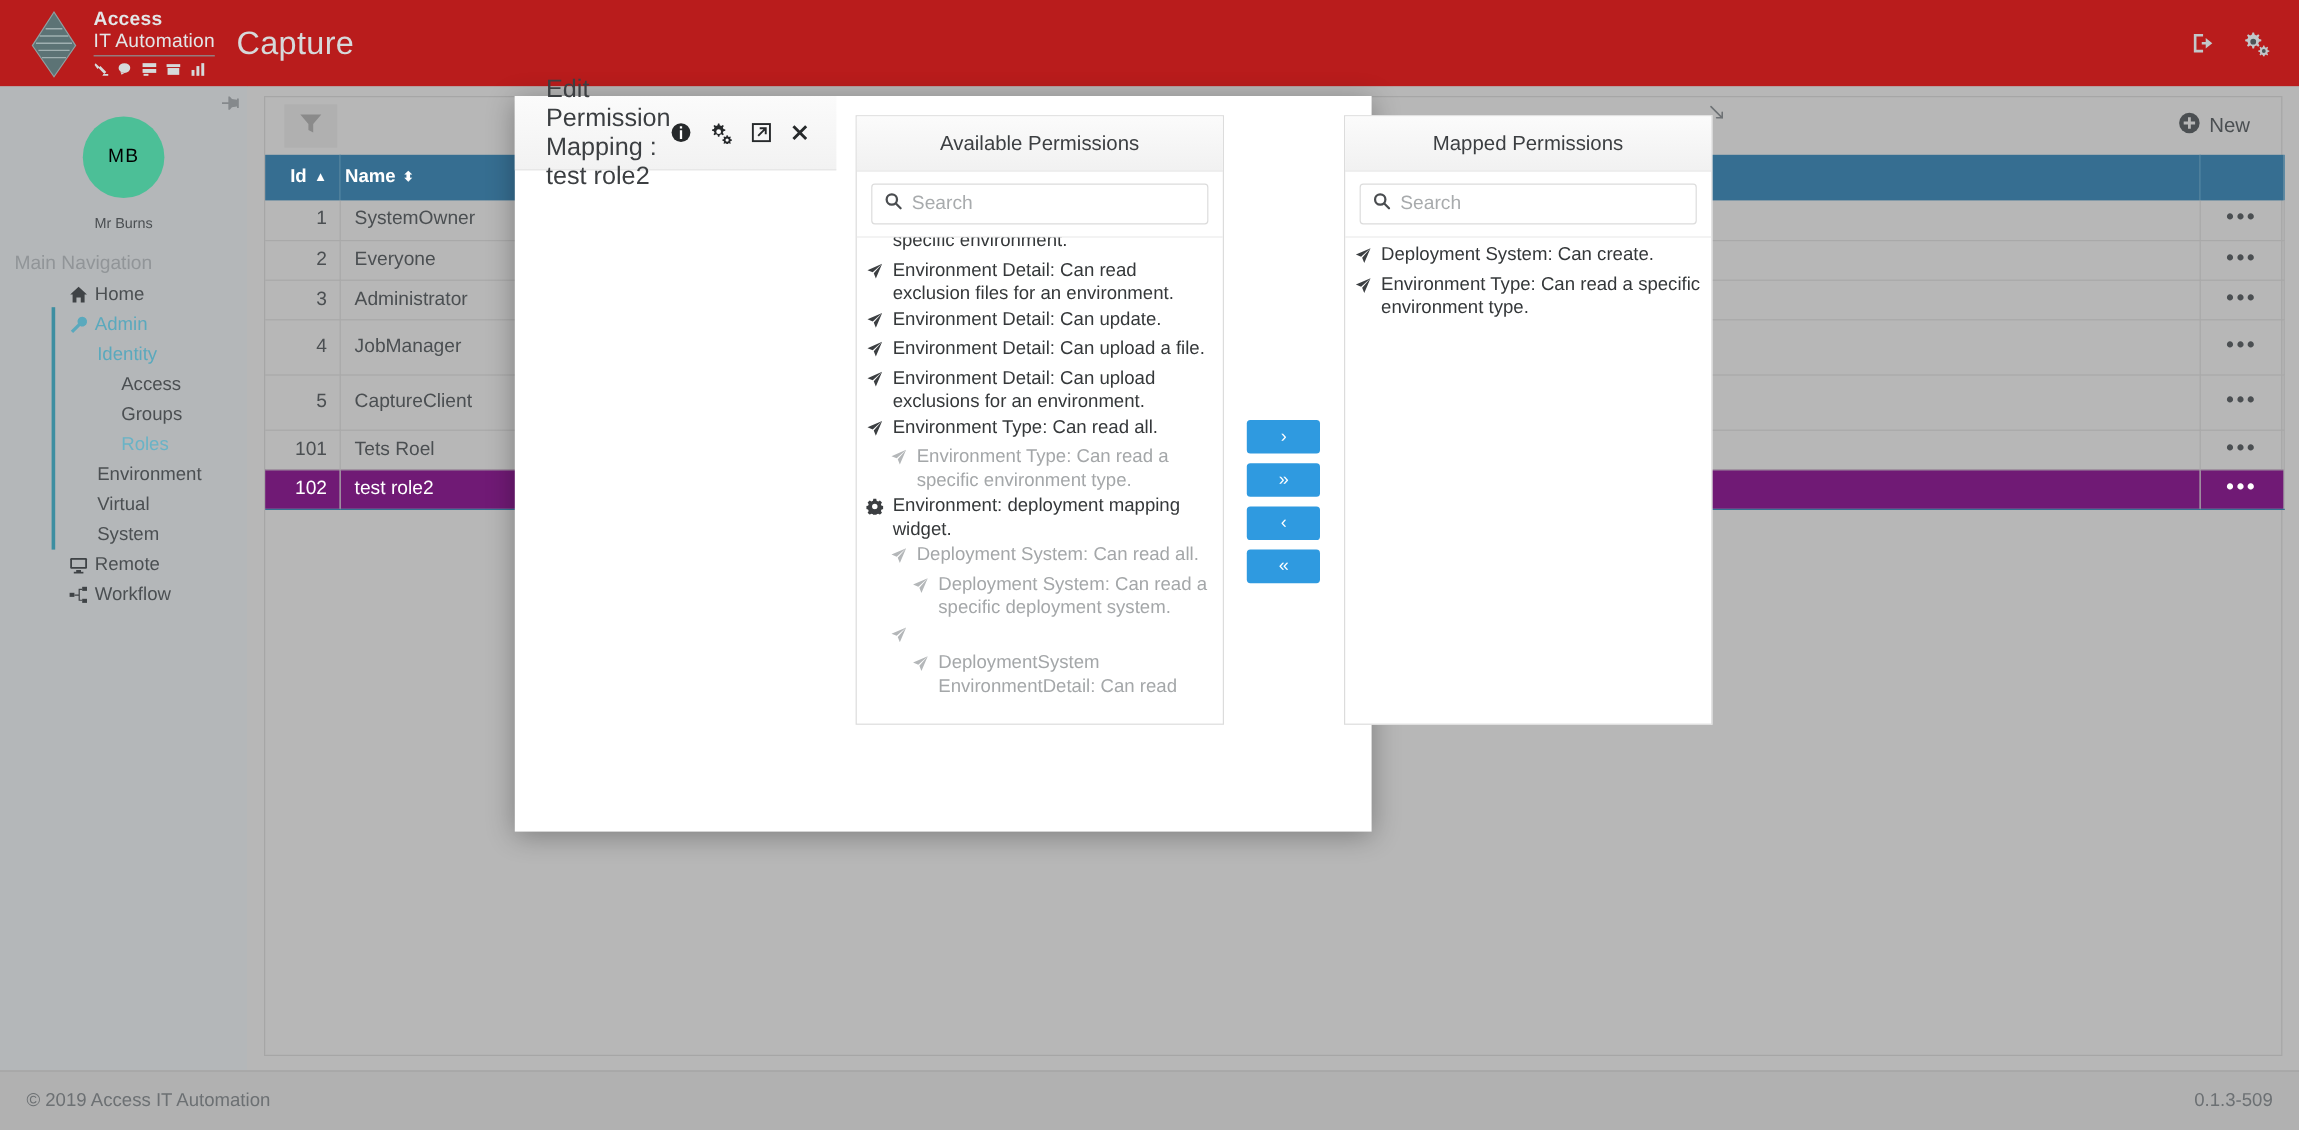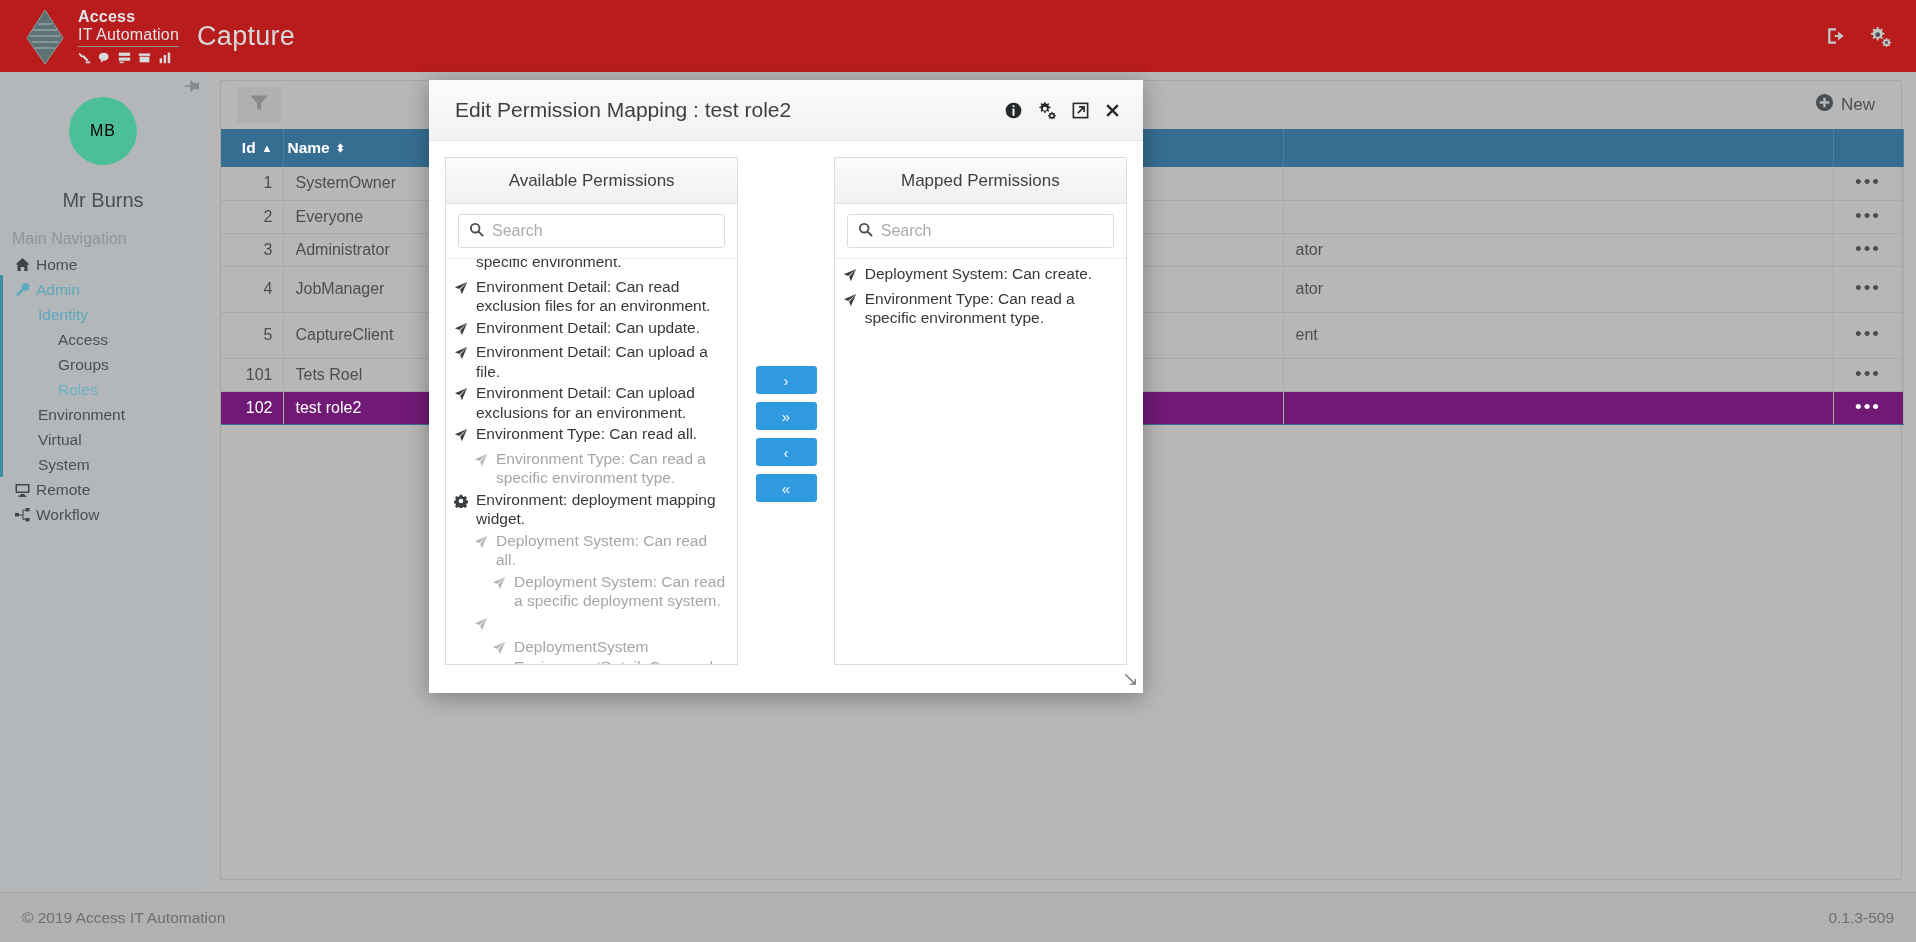--- a/index.html
+++ b/index.html
@@ -46,26 +46,26 @@
   .sidebar-pin {
     position: absolute; top: 6px; right: 6px; color: #85898c; cursor: pointer;
   }
   .avatar-wrap { padding-top: 25px; display: flex; flex-direction: column; align-items: center; }
   .avatar {
     width: 68px; height: 68px; border-radius: 50%;
     background: #4cbf97; color: #000000;
     display: flex; align-items: center; justify-content: center;
     font-size: 16px; letter-spacing: 1px;
   }
-  .avatar-name { margin-top: 24px; font-size: 20px; color: #4b4f52; }
+  .avatar-name { margin-top: 14px; font-size: 12px; color: #4b4f52; }
   .nav-header {
     margin-top: 18px; padding-left: 12px;
     font-size: 16px; color: #919598;
   }
-  .nav-list { margin-top: 4px; }
+  .nav-list { margin-top: 4px; padding-left: 43px; }
   .nav-item {
     display: flex; align-items: center; gap: 3px;
     height: 25px; padding-left: 14px; font-size: 15.5px; color: #4b4f52;
     cursor: pointer; position: relative;
   }
   .nav-item .ni-icon { width: 19px; display: flex; align-items: center; color: #3f4346; }
   .nav-item.active-root { color: #5aa9bd; }
   .nav-item.active-root .ni-icon { color: #5aa9bd; }
   .nav-item.active-root::before {
     content: ""; position: absolute; left: 0; top: -2px; width: 3px; height: 202px;
@@ -124,21 +124,21 @@
     display: flex; align-items: center; padding: 0 22px;
     font-size: 15.5px; color: #6c7073;
   }
   .footer .ver { margin-left: auto; }
 
   
   .modal-overlay { position: absolute; inset: 0; }
   .modal {
     position: absolute; left: 429px; top: 80px; width: 714px; height: 613px;
     background: #ffffff; box-shadow: 0 4px 22px rgba(0,0,0,.32);
-    display: flex; flex-direction: column;
+    display: flex; 
   }
   .modal-header {
     height: 62px; background: linear-gradient(#fbfbfb, #f2f2f2);
     border-bottom: 1px solid #e2e2e2;
     display: flex; align-items: center; padding: 0 22px 0 26px;
   }
   .modal-title { font-size: 21px; color: #3c3f42; }
   .modal-hicons { margin-left: auto; display: flex; align-items: center; gap: 15px; color: #26292b; }
   .modal-hicons span { cursor: pointer; display: flex; align-items: center; }
   .modal-body { flex: 1; display: flex; padding: 16px 16px 0 16px; gap: 0; }

